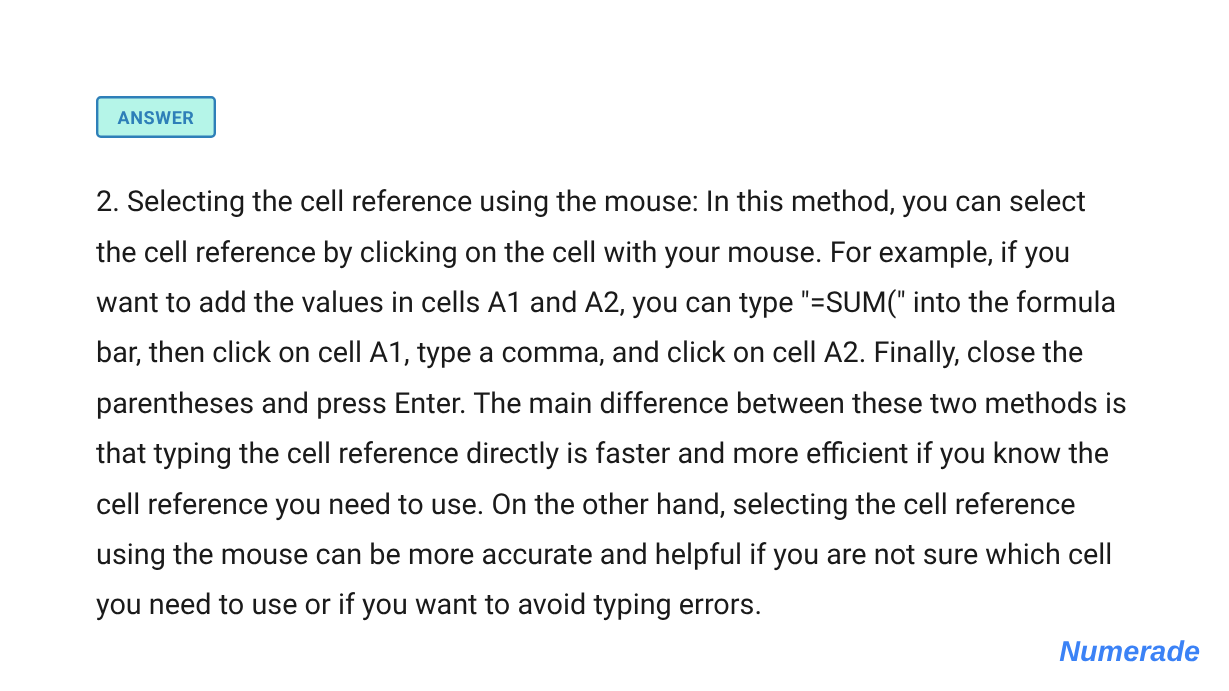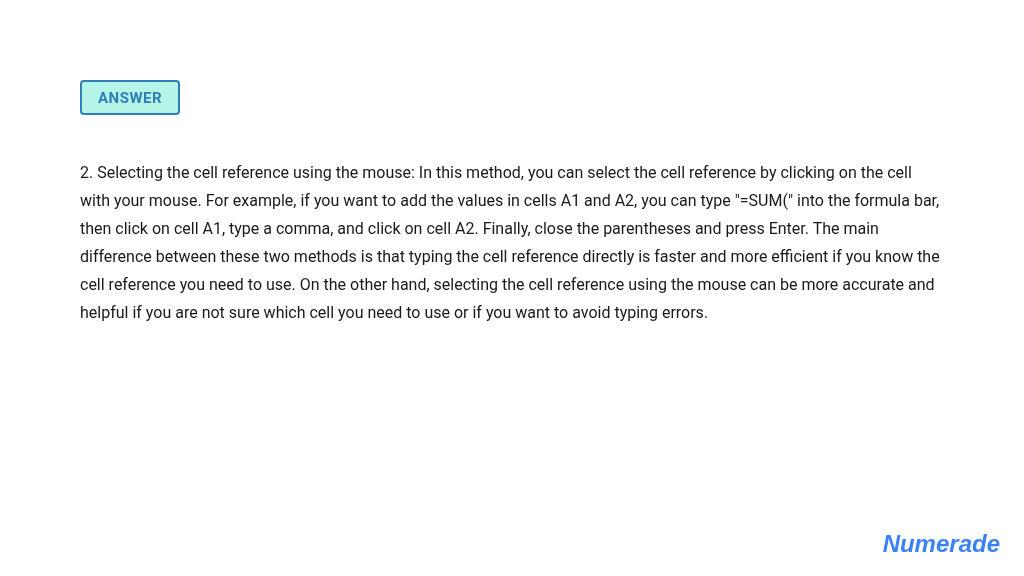--- a/index.html
+++ b/index.html
@@ -14,31 +14,31 @@
     font-family: -apple-system, BlinkMacSystemFont, "Segoe UI", Roboto, Helvetica, Arial, sans-serif;
     position: relative;
     padding: 80px 80px 0 80px;
   }
   .badge {
     display: inline-block;
     background: #b5f5e8;
     border: 2px solid #2e7fb8;
     border-radius: 4px;
     padding: 6px 16px;
-    margin-bottom: 44px;
+    margin-bottom: 32px;
   }
   .badge-text {
     color: #2e7fb8;
     font-weight: 700;
     font-size: 15px;
     letter-spacing: 0.5px;
   }
   .body-text {
     color: #1a1a1a;
-    font-size: 16px;
+    font-size: 24px;
     line-height: 1.75;
     max-width: 870px;
   }
   .brand {
     position: absolute;
     right: 24px;
     bottom: 18px;
     color: #3b82f6;
     font-weight: 700;
     font-size: 24px;

